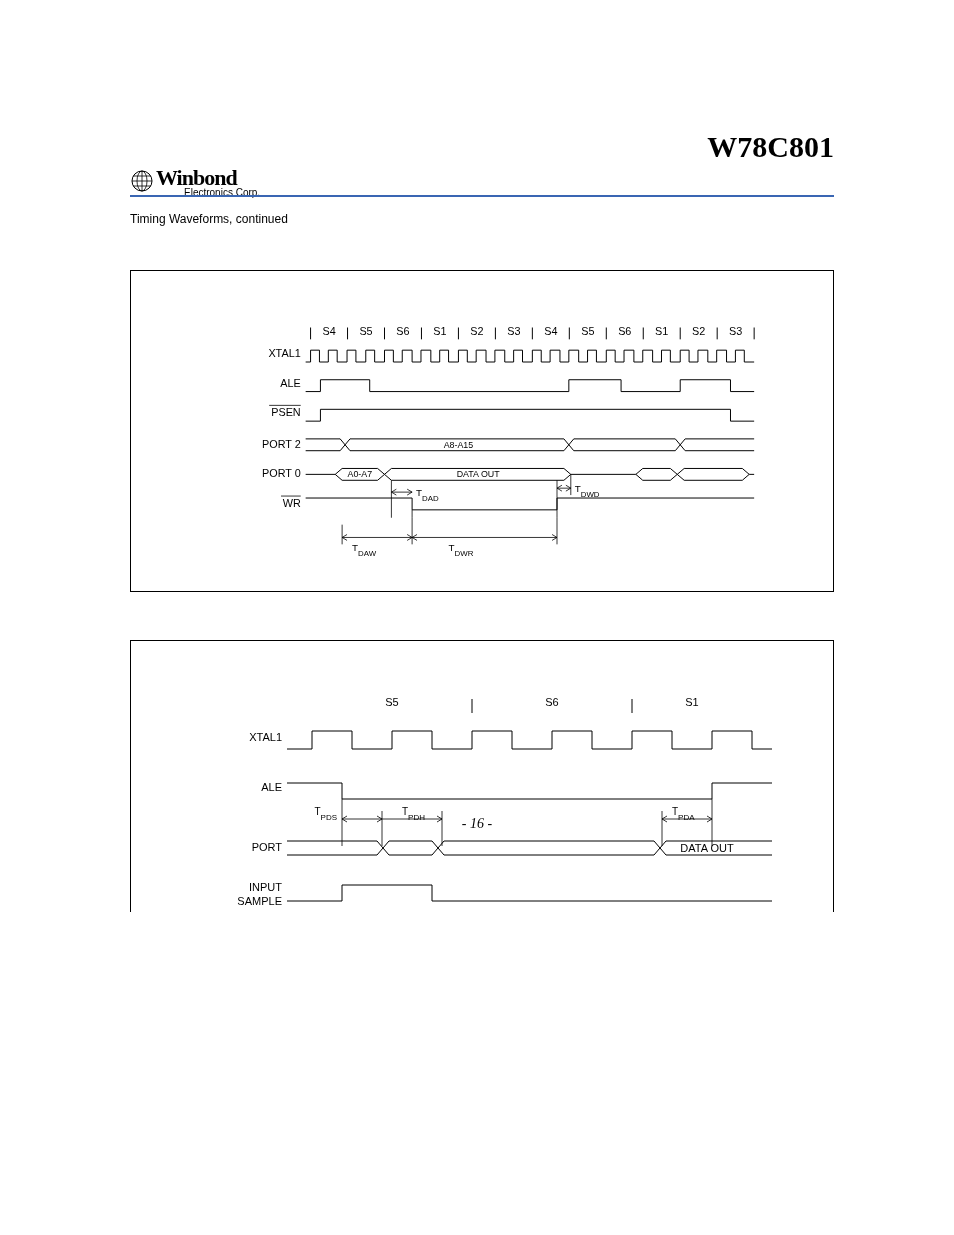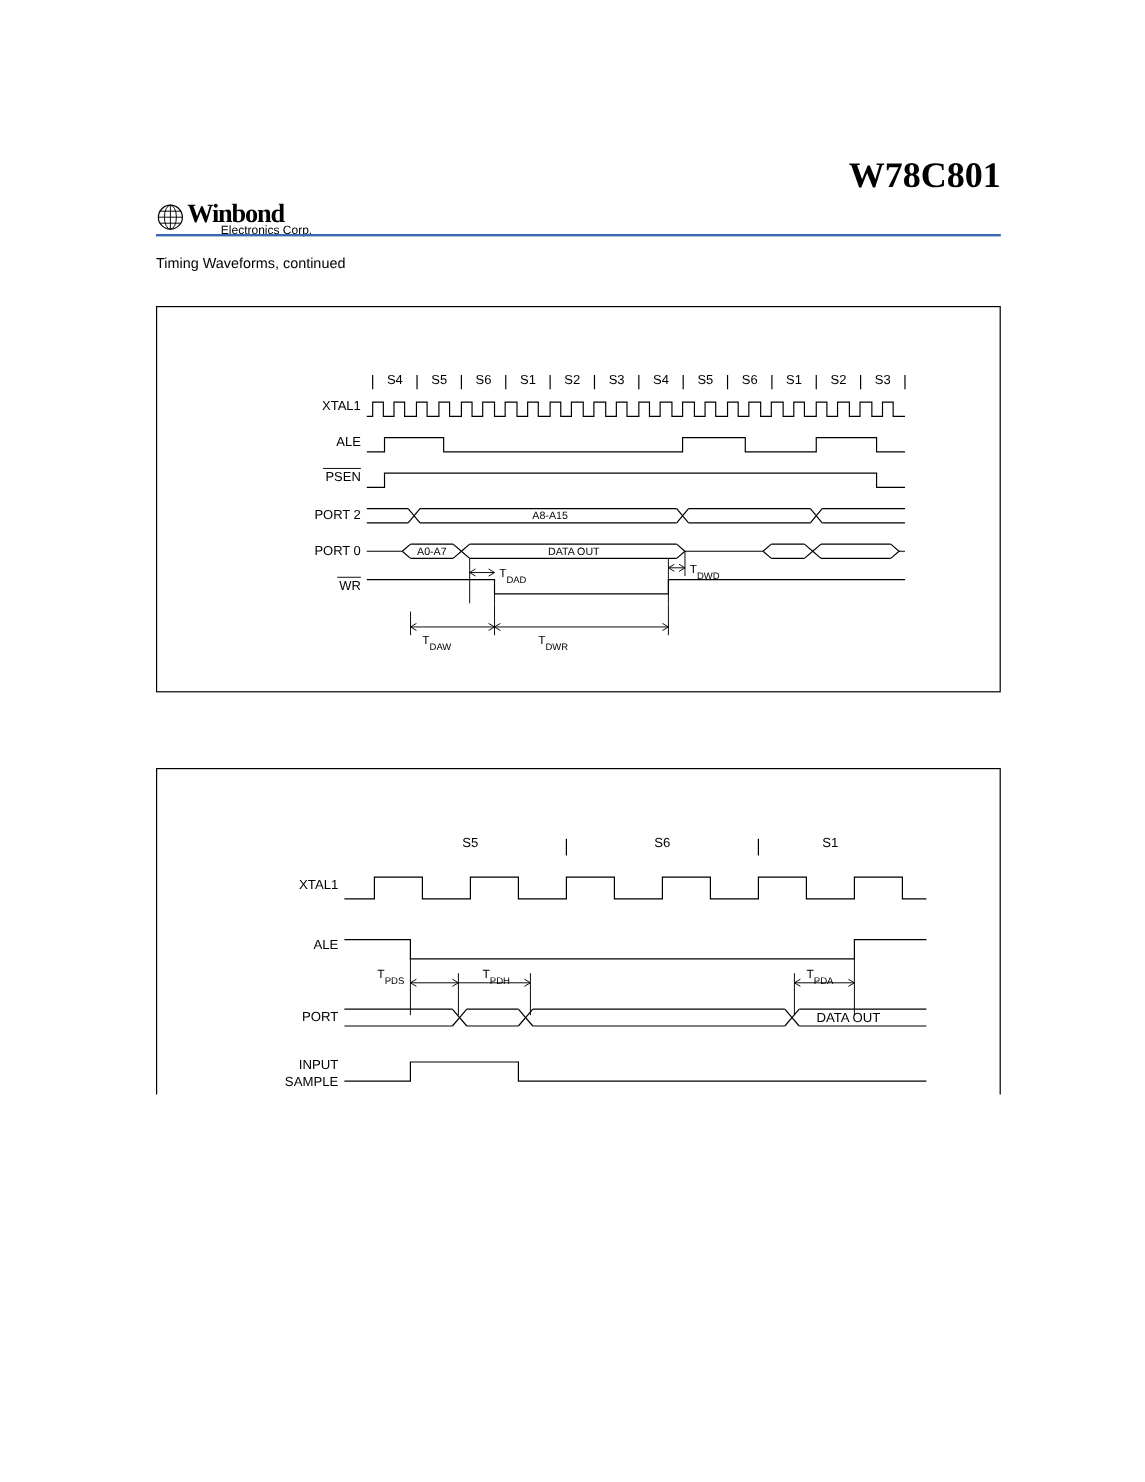--- a/index.html
+++ b/index.html
@@ -58,21 +58,21 @@
     left: 130px;
     font-size: 12px;
   }
   .figure {
     position: absolute;
     left: 130px;
     right: 120px;
     border: 1.5px solid #000;
     background: #fff;
   }
-  .fig1 { top: 255px; height: 320px; padding-left: 12px; }
+  .fig1 { top: 270px; height: 320px; padding-left: 12px; }
   .fig2 { top: 640px; height: 330px; }
   svg { display: block; }
   .page-num {
     position: absolute;
     bottom: 80px;
     left: 0;
     right: 0;
     text-align: center;
     font-family: "Times New Roman", Times, serif;
     font-style: italic;
@@ -310,13 +310,14 @@
       </g>
 
       <g>
         <text class="lbl" x="150" y="250" text-anchor="end">INPUT</text>
         <text class="lbl" x="150" y="264" text-anchor="end">SAMPLE</text>
         <path class="stroke" d="M155 260 L210 260 L210 244 L300 244 L300 260 L640 260"></path>
       </g>
     </svg>
   </div>
 
+  <div class="page-num">- 16 -</div>
 </div>
 
 </body></html>

